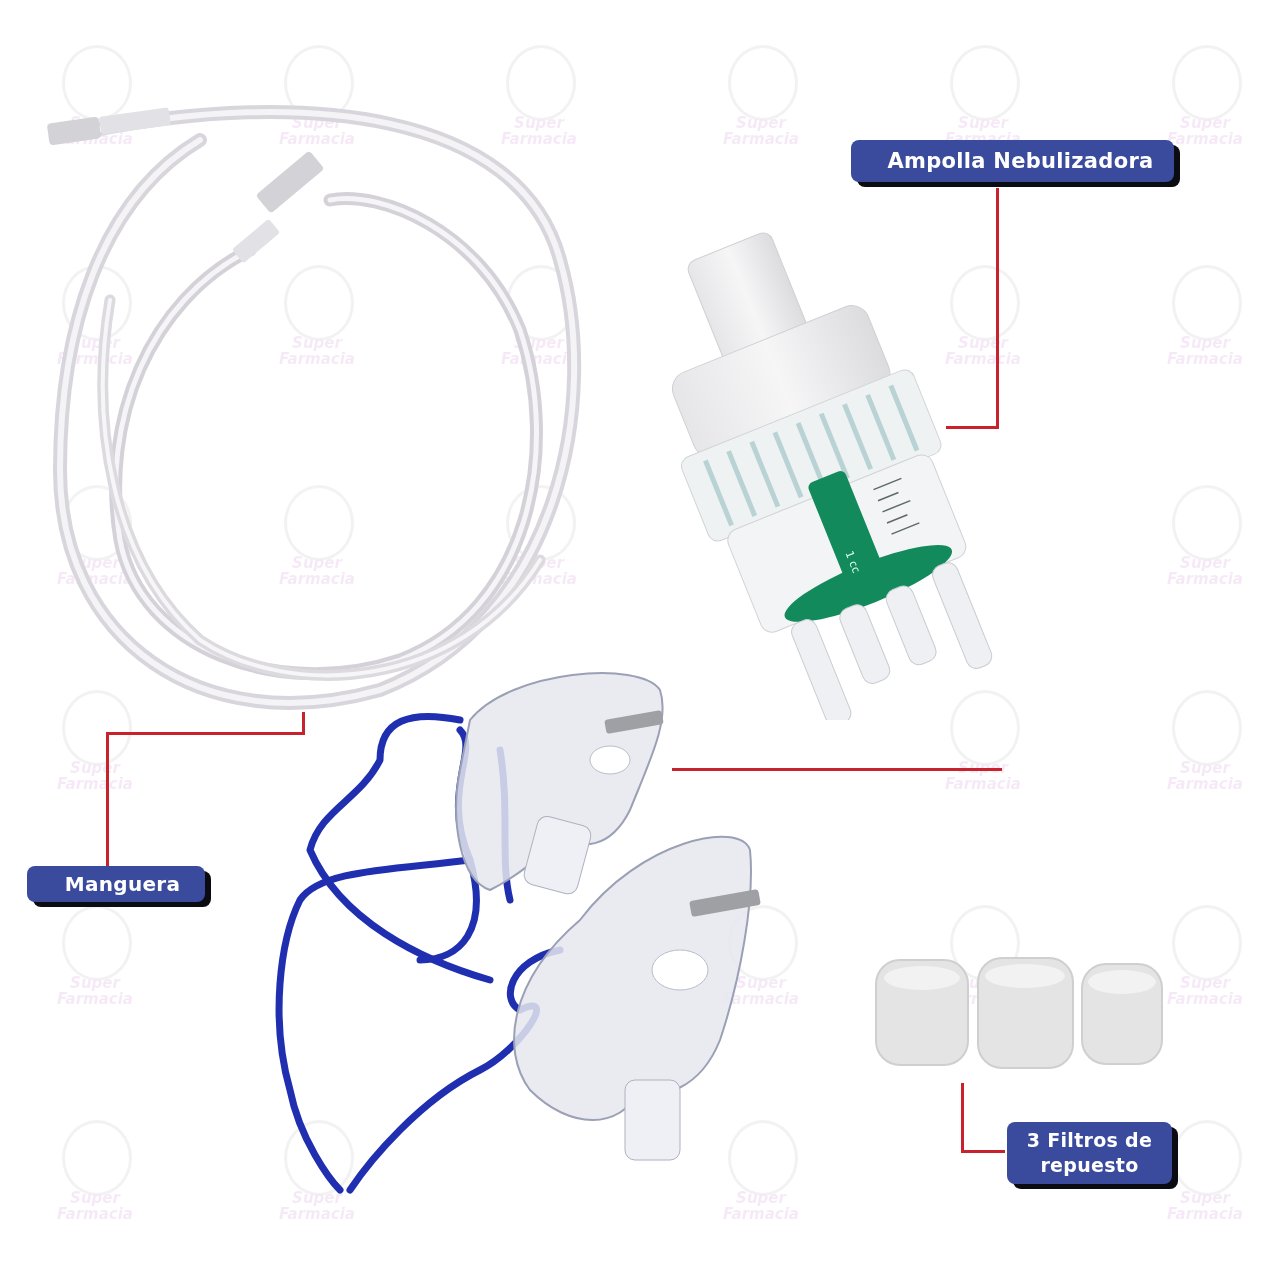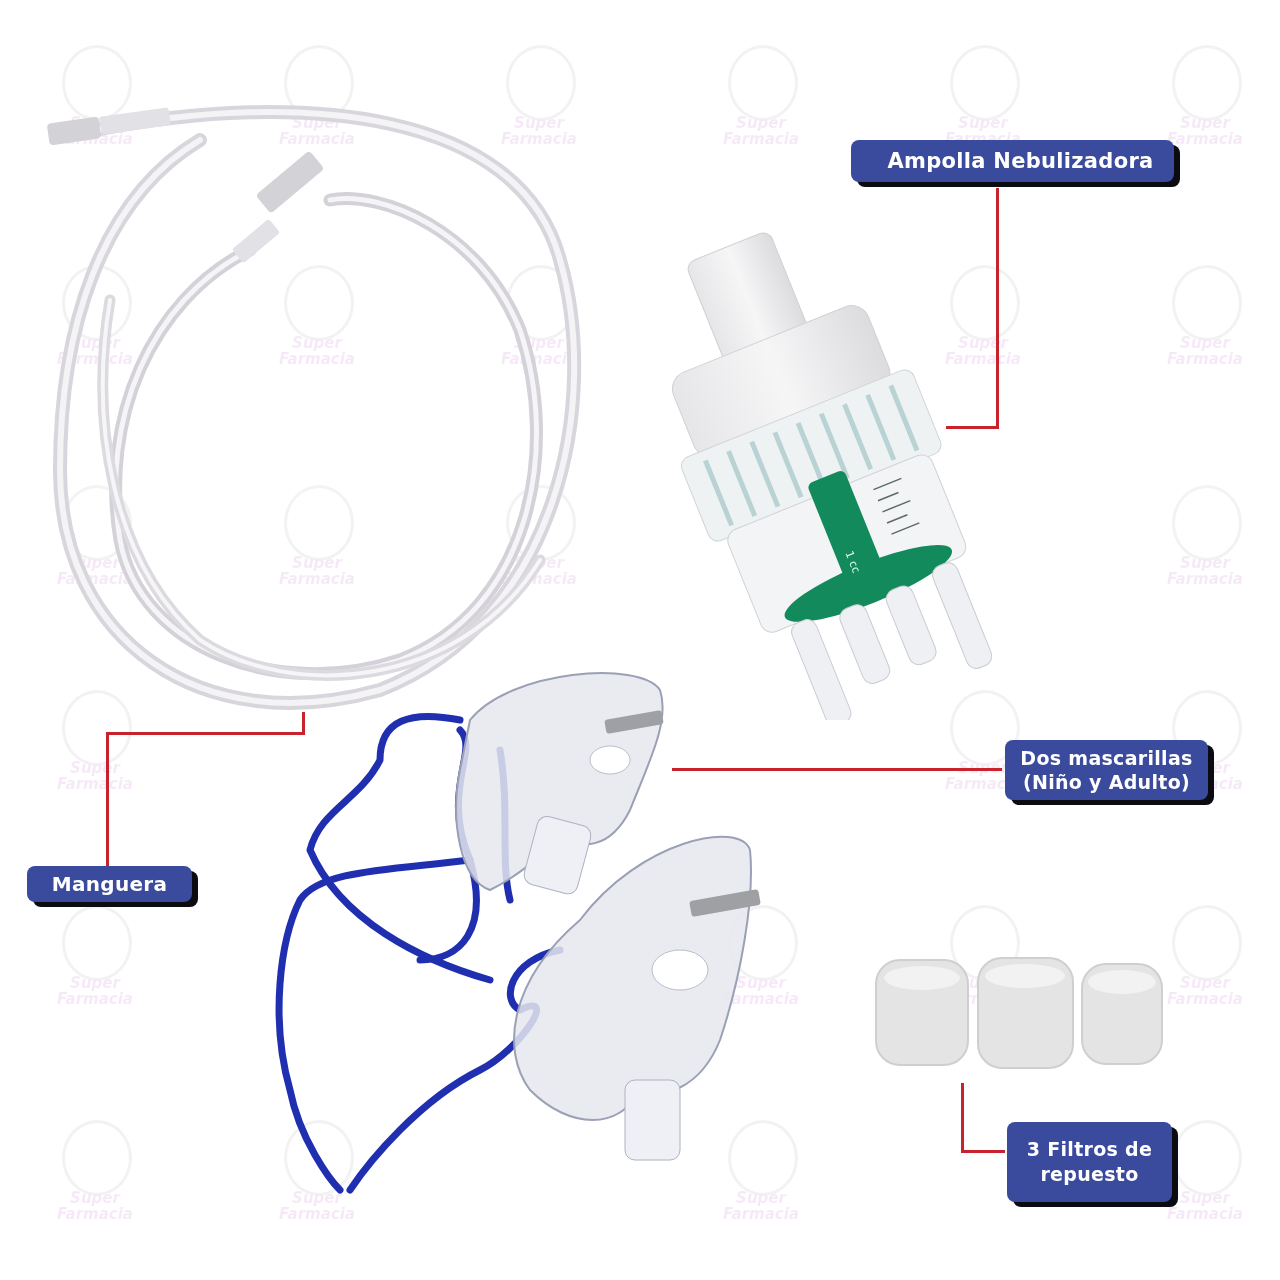--- a/index.html
+++ b/index.html
@@ -259,27 +259,23 @@
   <div class="line" style="left:106px;top:732px;width:199px;height:3px"></div>
   <div class="line" style="left:106px;top:732px;width:3px;height:136px"></div>
 
   <div class="line" style="left:961px;top:1083px;width:3px;height:70px"></div>
   <div class="line" style="left:961px;top:1150px;width:44px;height:3px"></div>
 
   <div class="label" style="left:851px;top:140px;width:307px;height:42px;font-size:21px;padding-left:16px;">
     <span>Ampolla Nebulizadora</span>
   </div>
 
-  <div class="label" style="left:1005px;top:740px;width:203px;height:60px;font-size:19px;line-height:24px;flex-direction:column;">
-    <span>Dos mascarillas</span>
-    <span>(Niño y Adulto)</span>
-  </div>
-
-  <div class="label" style="left:27px;top:866px;width:165px;height:36px;font-size:20px;">
+
+  <div class="label" style="left:27px;top:866px;width:165px;height:36px;font-size:20px;padding-left:13px;">
     <span>Manguera</span>
   </div>
 
-  <div class="label" style="left:1007px;top:1122px;width:165px;height:80px;font-size:19px;line-height:25px;flex-direction:column;">
+  <div class="label" style="left:1007px;top:1122px;width:165px;height:62px;font-size:19px;line-height:25px;flex-direction:column;">
     <span>3 Filtros de</span>
     <span>repuesto</span>
   </div>
 
 </div>
 
 </body></html>

